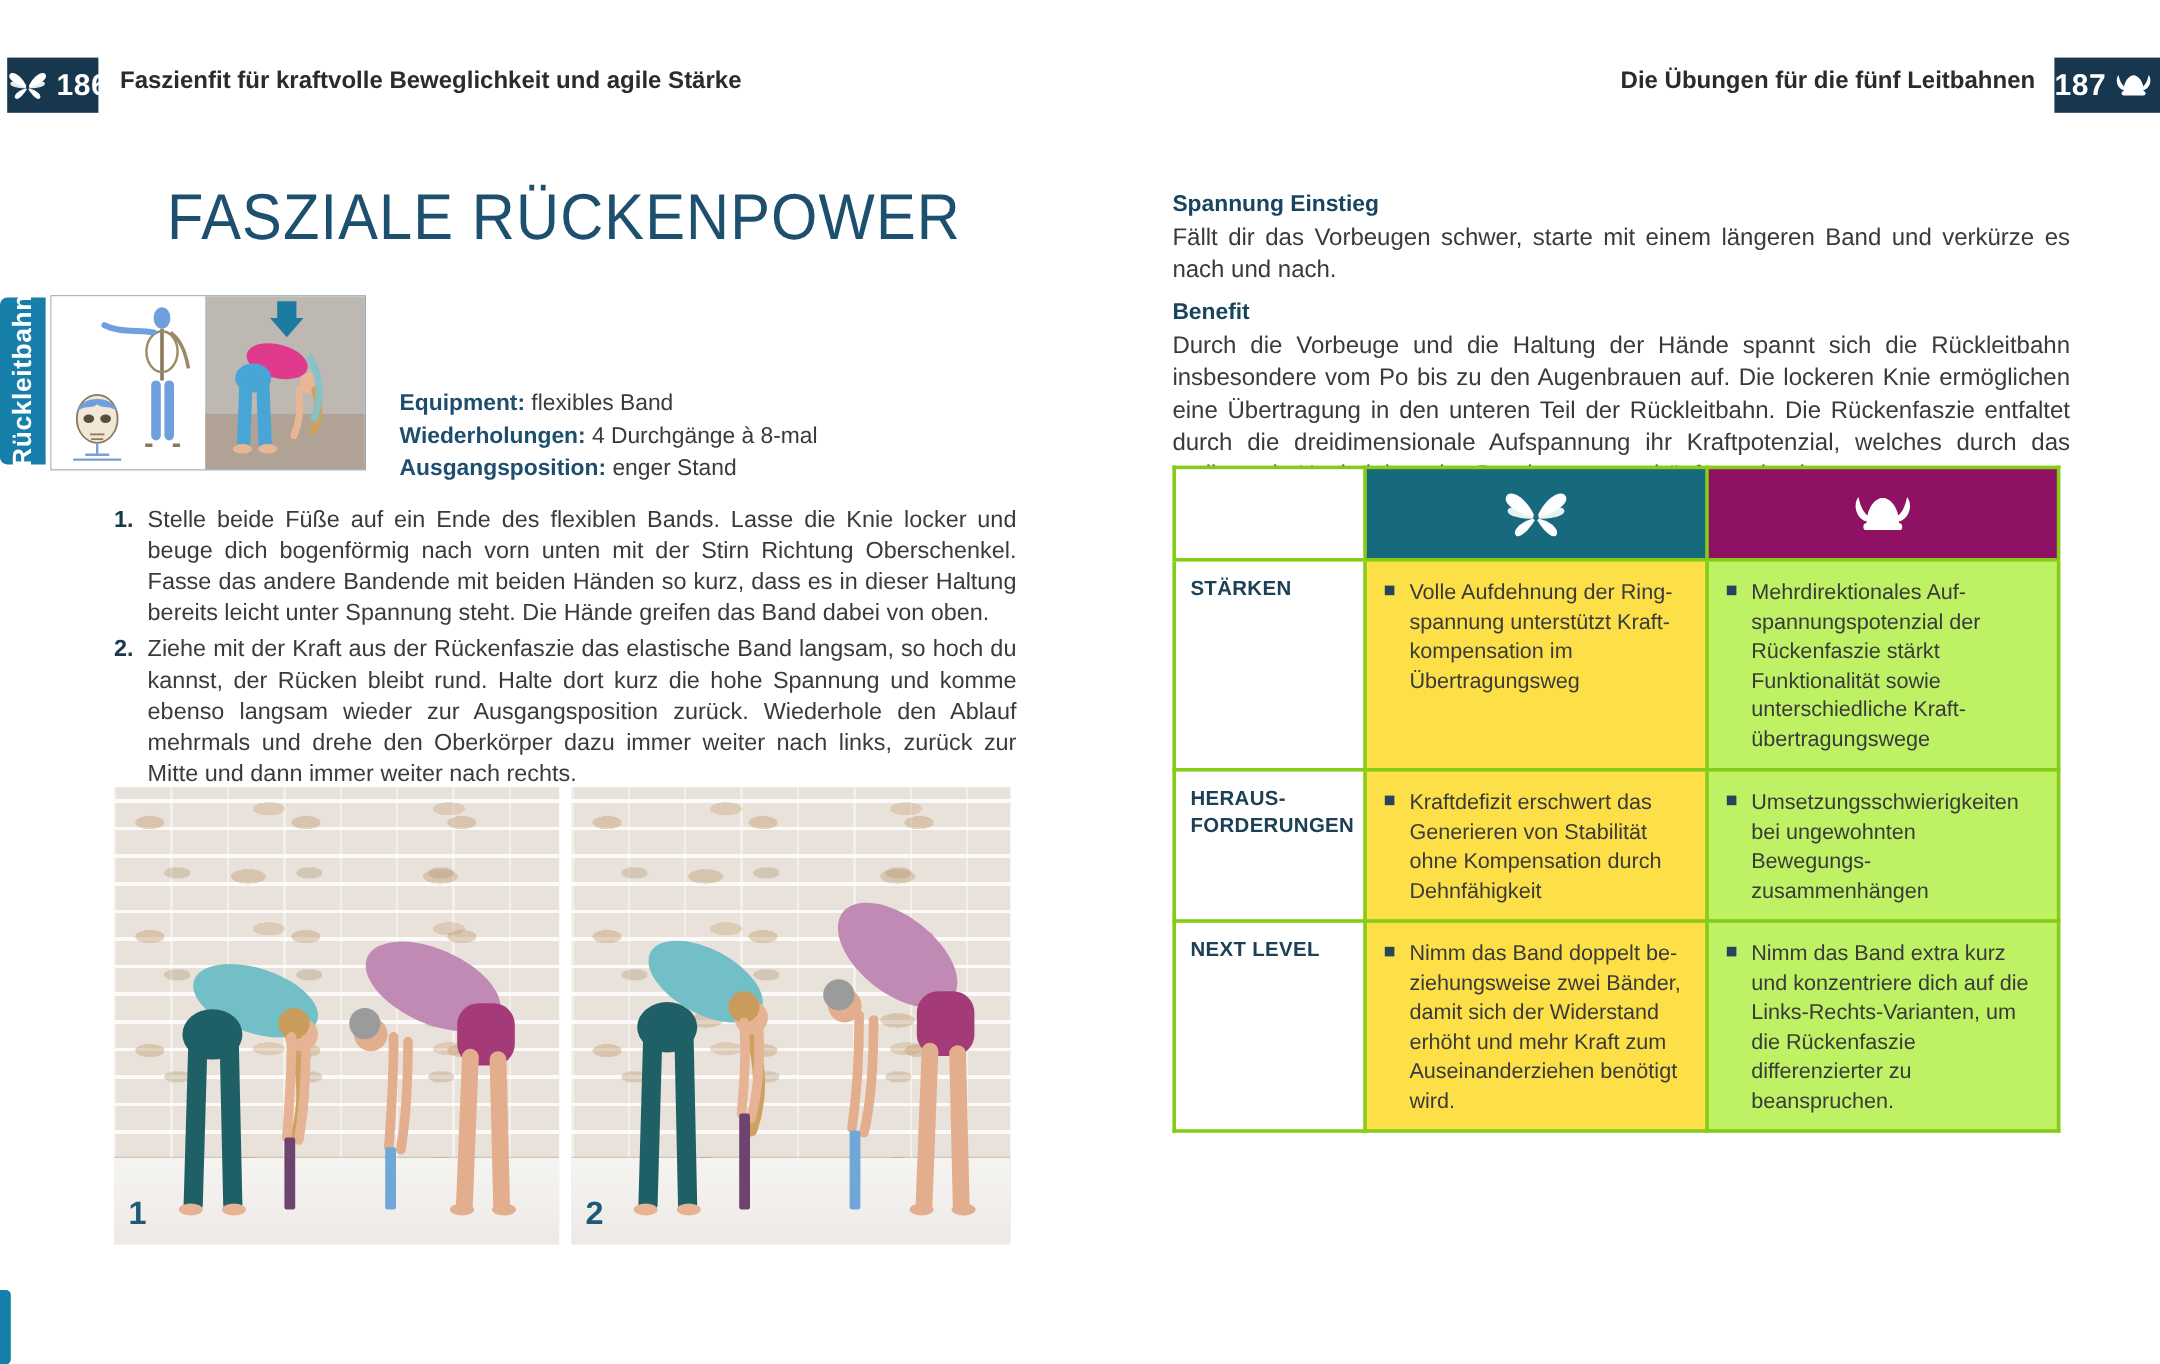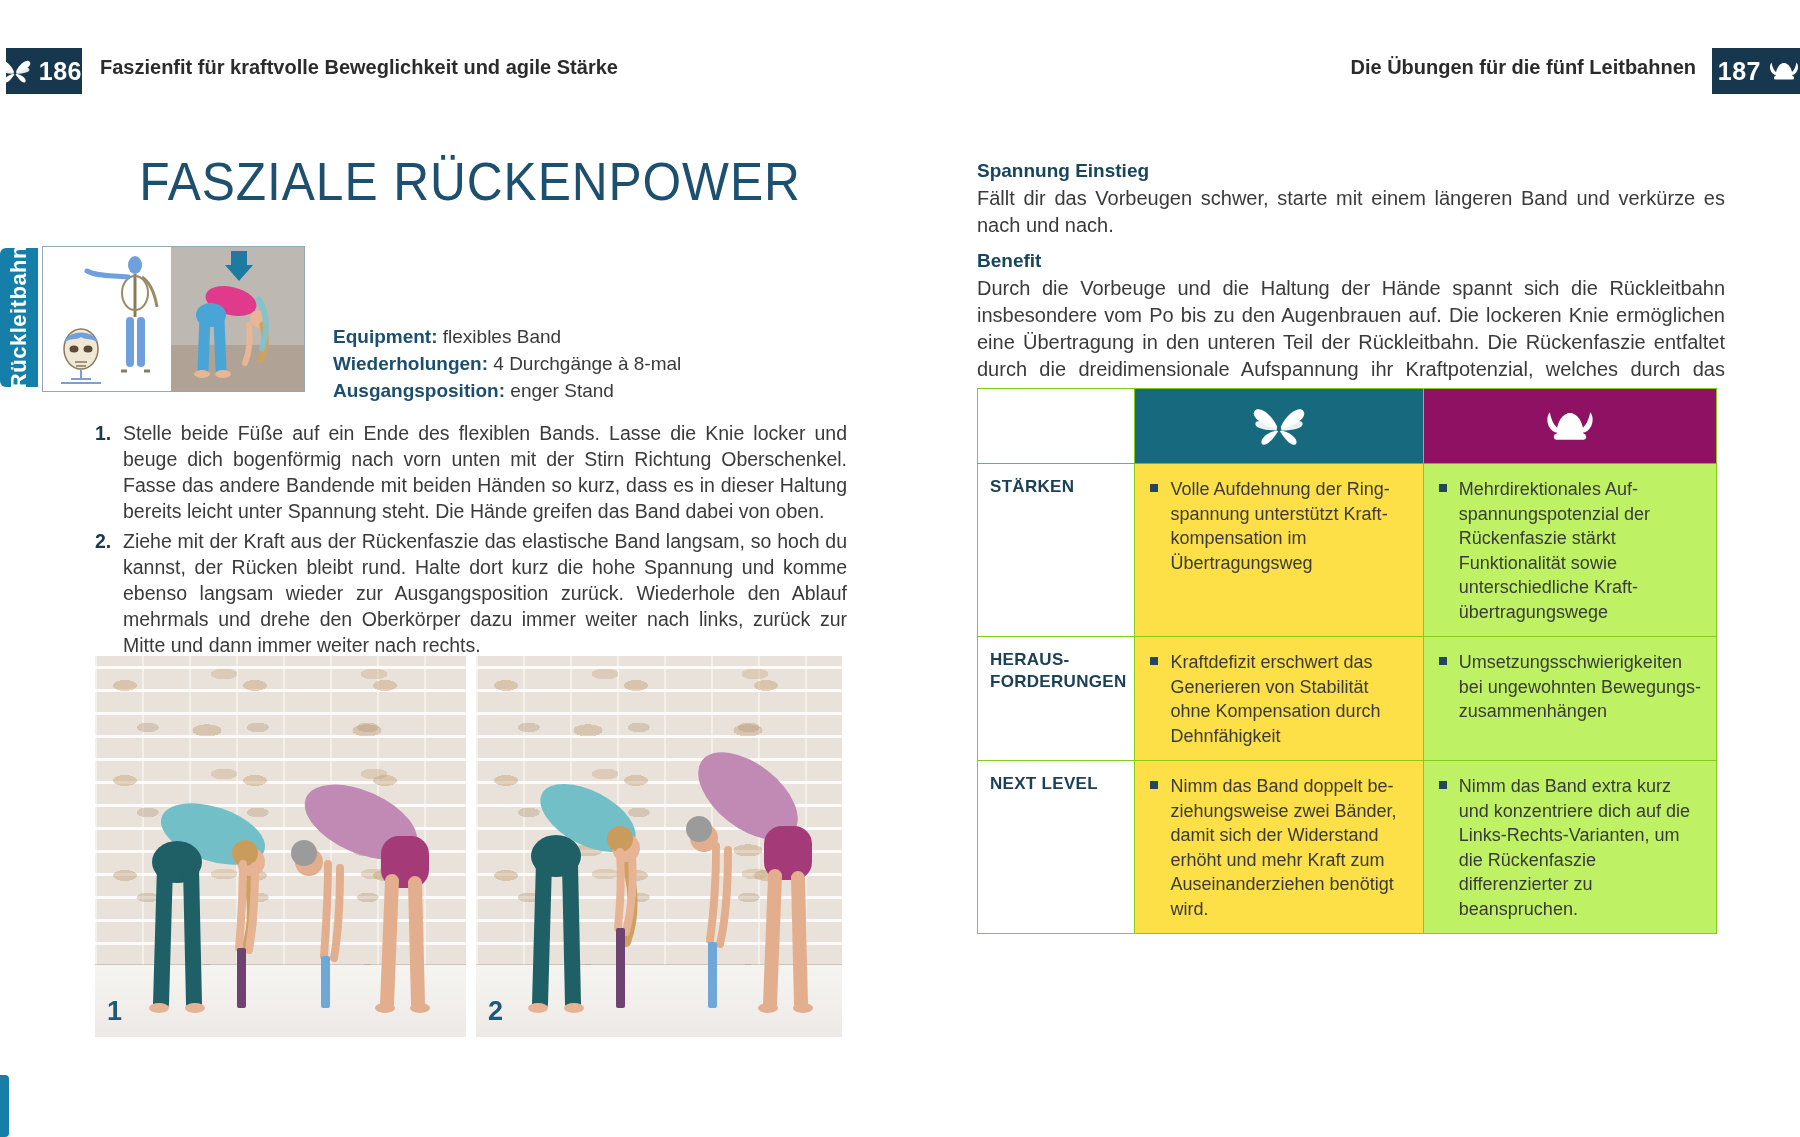--- a/index.html
+++ b/index.html
@@ -2,21 +2,21 @@
 <html><head>
 <meta charset="utf-8">
 <style>
   * { margin:0; padding:0; box-sizing:border-box; }
   html,body { background:#fff; }
   body { font-family:"Liberation Sans","DejaVu Sans",sans-serif; color:#3a3a3a; }
   #canvas { position:relative; width:1800px; height:1137px; background:#fff; overflow:hidden; }
 
   
   .hdr-box { position:absolute; top:48px; height:46px; background:#17374e; color:#fff;
-             display:flex; align-items:center; justify-content:flex-end; gap:7px; }
+             display:flex; align-items:center; justify-content:flex-start; gap:7px; }
   .hdr-box.left { left:6px; width:76px; }
   .hdr-box.right { right:0; width:88px; }
   .hdr-num { font-weight:bold; font-size:25px; letter-spacing:.5px; }
   .hdr-icon svg { display:block; }
   .runhead { position:absolute; top:56px; font-size:20px; font-weight:bold; color:#2b2b2b; }
   .runhead.left { left:100px; }
   .runhead.right { right:104px; }
 
   
   .main-title { position:absolute; left:95px; top:150px; width:750px; text-align:center;
@@ -55,21 +55,21 @@
                   background:linear-gradient(#f6f4f1,#edeae6); box-shadow:0 -1px 0 rgba(120,110,100,.25); }
   .photo .fig { position:absolute; inset:0; }
   .photo-num { position:absolute; left:12px; bottom:10px; font-size:27px; font-weight:bold; color:#1d5a78; }
 
   
   .rp-section { position:absolute; left:977px; width:748px; }
   .rp-head { font-size:19px; font-weight:bold; color:#17455e; margin-bottom:3px; }
   .rp-text { font-size:20px; line-height:27px; text-align:justify; }
 
   .xtable { position:absolute; left:977px; top:388px; width:740px; border-collapse:collapse; }
-  .xtable td { border:1px solid #84cc16; vertical-align:top; }
+  .xtable td { border:3px solid #84cc16; vertical-align:top; }
   .xtable .c-label { width:153px; background:#fff; padding:12px 8px 0 12px; }
   .xtable .c-b { width:293px; background:#fde047; }
   .xtable .c-v { width:294px; background:#bef264; }
   .xtable tr.hd td { height:74px; border-bottom:1px solid #7d99ab; }
   .xtable tr.hd .c-label { background:#fff; }
   .xtable tr.hd .c-b { background:#176a7e; }
   .xtable tr.hd .c-v { background:#8e1164; }
   .hd-ico { display:flex; align-items:center; justify-content:center; height:74px; }
   .row-label { font-weight:bold; color:#1c4055; font-size:17px; letter-spacing:.3px; white-space:pre-line; line-height:22px; }
   .cell-item { display:flex; padding:13px 14px 12px 15px; }

